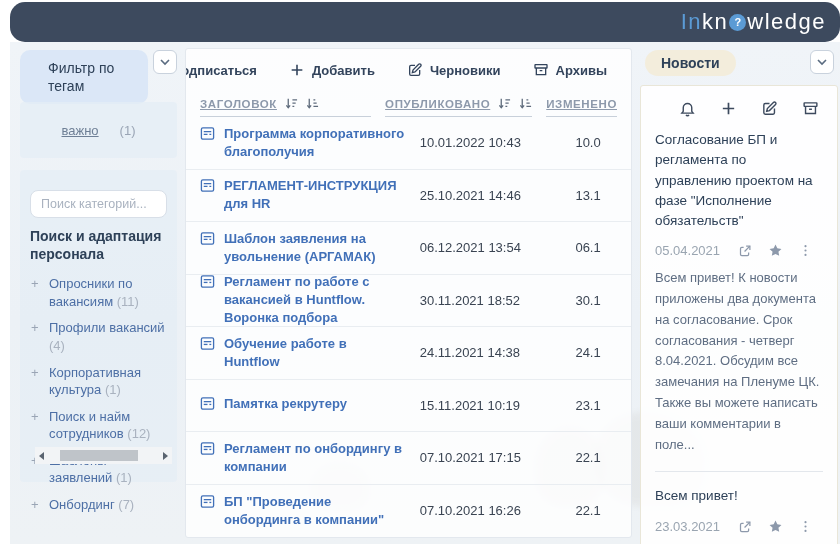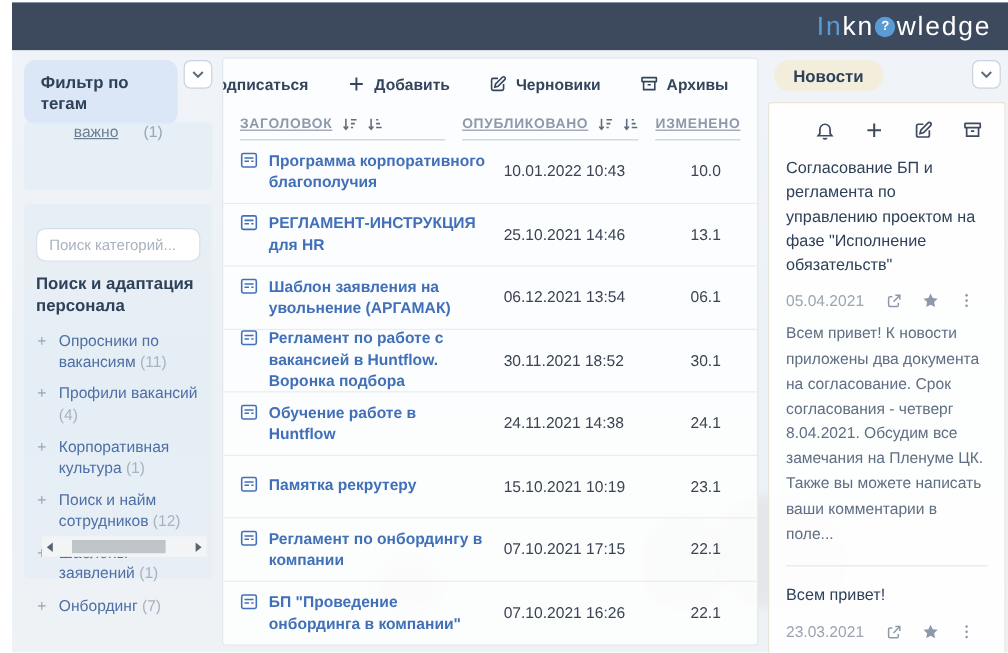--- a/index.html
+++ b/index.html
@@ -2,44 +2,44 @@
 <html style="--header-bg: #3d4a5e; --logo-blue: #5b9bd5; --dark-navy: #2e4158; --accent-blue: #4170b8; --tree-blue: #4d6fa5; --muted: #8d99ab; --toolbar-text: #33445c; --pill-bg: #f3eddc;"><head>
 <meta charset="utf-8">
 <style>
   * { margin:0; padding:0; box-sizing:border-box; }
   html,body { width:840px; height:544px; font-family:"Liberation Sans", sans-serif; background:#fff; }
   .page { position:relative; width:840px; height:544px; overflow:hidden; background:#fff; }
 
   
   .topbar { position:absolute; top:2px; left:10px; right:0; height:40px;
     background:var(--header-bg,#3d4a5e); display:flex; align-items:center; justify-content:flex-end;
-    padding-right:14px; }
+    padding-right:14px;border-radius:15px; }
   .logo { display:flex; align-items:center; font-size:22px; font-weight:400; letter-spacing:1.5px; color:#fff; }
   .logo .b { color:var(--logo-blue,#5b9bd5); }
   .logo .qmark { display:inline-flex; align-items:center; justify-content:center; width:17px; height:17px;
     border-radius:50%; background:var(--logo-blue,#5b9bd5); color:#fff; font-size:11px; font-weight:700;
     margin:0 1px; letter-spacing:0; }
 
   
   .content { position:absolute; top:42px; left:10px; right:0; bottom:0;
     background:linear-gradient(180deg,#f0f4f8 0%, #ecf1f6 55%, #eef2f5 100%); }
   .bg-blob { position:absolute; background:#7d6f5e; opacity:0.07; filter:blur(3px); border-radius:50% 50% 40% 40%; }
   .blob1 { width:70px; height:80px; left:525px; top:385px; }
   .blob2 { width:110px; height:95px; left:585px; top:370px; border-radius:45% 55% 35% 45%; }
   .blob3 { width:60px; height:50px; left:300px; top:420px; opacity:0.05; }
 
   
   .filter-box { position:absolute; left:10px; top:8px; width:128px; min-height:52px;
-    background:rgba(216,230,246,0.9); border-radius:10px; padding:9px 14px;
-    font-size:14px; font-weight:700; color:var(--dark-navy,#2e4158); line-height:1.3; }
+    background:rgba(216,230,246,0.9); border-radius:10px; padding:9px 28px;
+    font-size:14px; font-weight:400; color:var(--dark-navy,#2e4158); line-height:1.3; }
   .sq-btn { position:absolute; width:24px; height:24px; background:#fff; border:1px solid #c9d2dd;
     border-radius:6px; display:flex; align-items:center; justify-content:center; color:#5a6b80; cursor:pointer; }
   .filter-chevron { left:143px; top:8px; }
   .tag-box { position:absolute; left:10px; top:60px; width:157px; height:56px;
-    background:rgba(228,237,245,0.75); border-radius:4px; display:flex; align-items:flex-start; justify-content:center;
+    background:rgba(228,237,245,0.75); border-radius:4px; display:flex; align-items:center; justify-content:center;
     font-size:13px;gap:16px; }
   .tag-box a { color:#6e7f95; text-decoration:underline; cursor:pointer; }
   .tag-box .cnt { color:#9aa5b5; margin-left:5px; }
   .cat-box { position:absolute; left:10px; top:128px; width:157px; height:312px;
     background:rgba(226,236,245,0.6); border-radius:4px; padding:20px 10px 0 10px; }
   .search-inp { width:137px; height:28px; background:#fff; border:1px solid #d8dfe8; border-radius:8px;
     padding:12px 10px; font-size:12.5px; color:#4a5868; font-family:"Liberation Sans",sans-serif; }
   .search-inp::placeholder { color:#a9b2bf; }
   .cat-title { margin-top:9px; font-size:14px; font-weight:700; color:var(--dark-navy,#2e4158); line-height:1.3; }
   .tree { margin-top:12px; list-style:none; }
@@ -293,21 +293,21 @@
       <div class="trow">
         <div class="c1">
             <span class="doc-ic"><svg width="15" height="15" viewBox="0 0 16 16" fill="none" stroke="currentColor" stroke-width="1.4">
                 <rect x="1.5" y="2" width="13" height="12" rx="1.5"></rect>
                 <line x1="4" y1="6" x2="12" y2="6"></line>
                 <line x1="4" y1="9" x2="8" y2="9"></line>
                 <line x1="10" y1="9" x2="12" y2="9"></line>
               </svg></span>
           <a class="tlink">Памятка рекрутеру</a>
           </div>
-        <div class="c2">15.10.2021 10:19</div>
+        <div class="c2">15.11.2021 10:19</div>
         <div class="c3">23.1</div>
       </div>
       <div class="trow">
         <div class="c1">
             <span class="doc-ic"><svg width="15" height="15" viewBox="0 0 16 16" fill="none" stroke="currentColor" stroke-width="1.4">
                 <rect x="1.5" y="2" width="13" height="12" rx="1.5"></rect>
                 <line x1="4" y1="6" x2="12" y2="6"></line>
                 <line x1="4" y1="9" x2="8" y2="9"></line>
                 <line x1="10" y1="9" x2="12" y2="9"></line>
               </svg></span>

